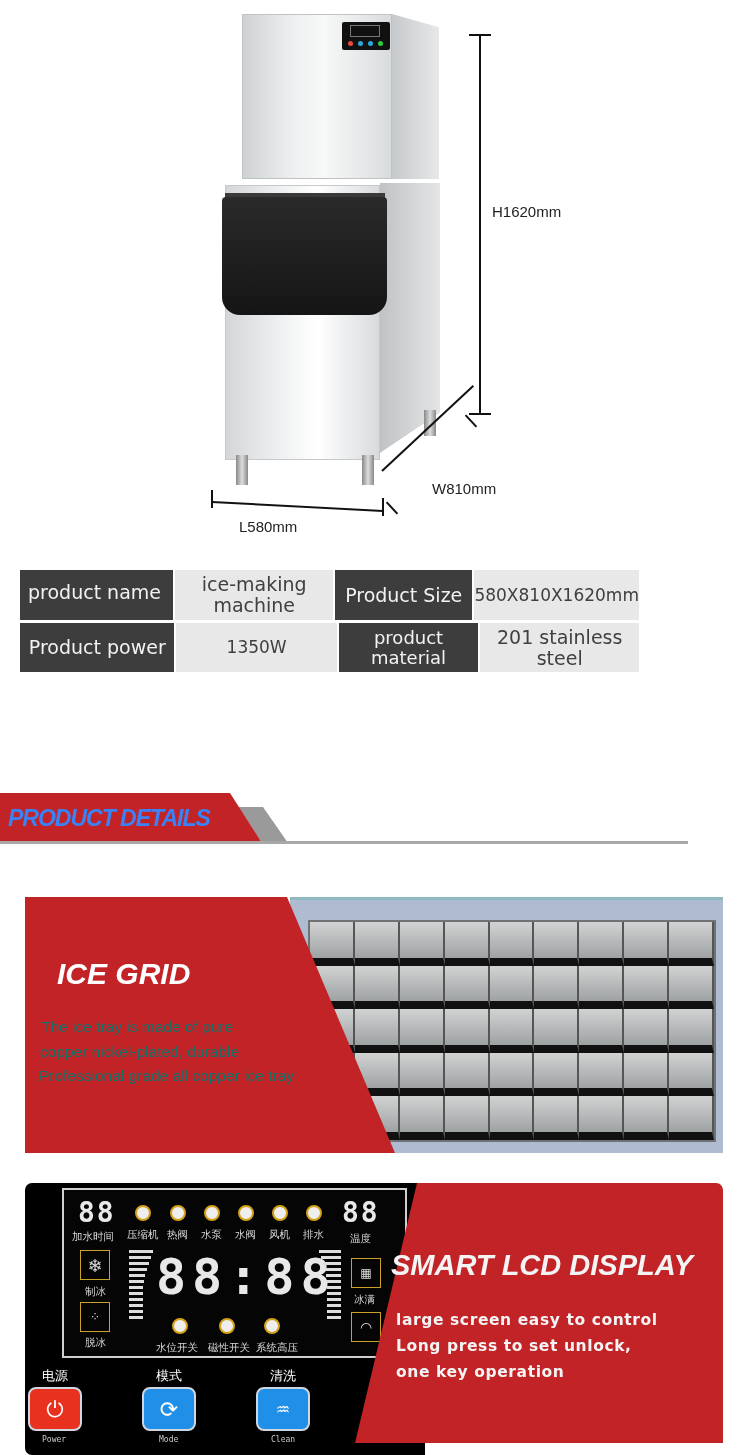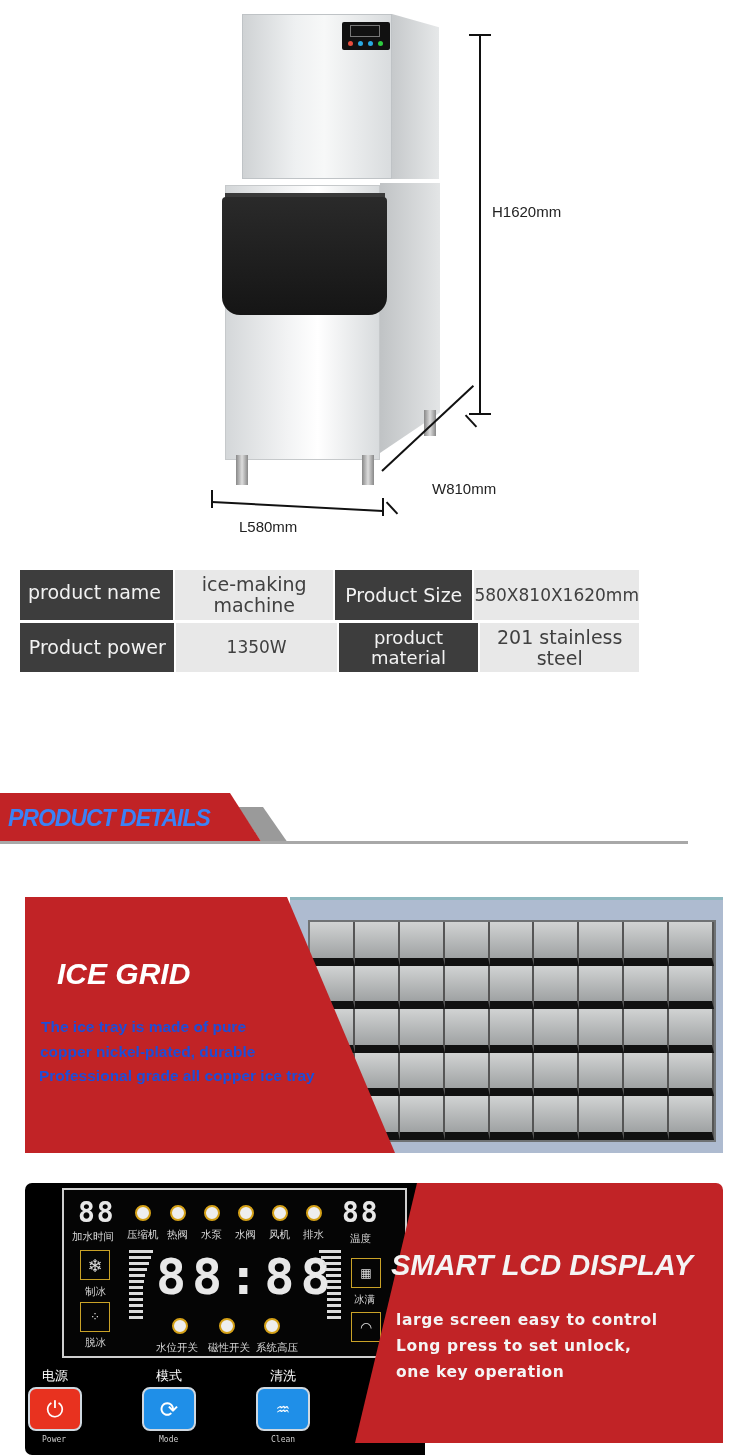--- a/index.html
+++ b/index.html
@@ -49,21 +49,21 @@
   
   .ice-section { position: absolute; left: 25px; top: 897px; width: 698px; height: 256px; overflow: hidden; }
   .ice-photo { position: absolute; left: 265px; top: 0; width: 433px; height: 256px; background: #aebbd0; border-top: 3px solid #8fb8c0; }
   .ice-tray { position: absolute; left: 18px; top: 20px; width: 408px; height: 222px; background: #bfc2c2; border: 2px solid #6f7274;
     display: grid; grid-template-columns: repeat(9, 1fr); grid-template-rows: repeat(5, 1fr); gap: 0; }
   .ice-cell { border-right: 2px solid #555; border-bottom: 8px solid #111;
     background: linear-gradient(180deg, #d1d3d3, #9fa2a3); }
   .ice-red { position: absolute; left: 0; top: 0; width: 370px; height: 256px; background: #c12326;
     clip-path: polygon(0 0, 262px 0, 370px 256px, 0 256px); }
   .ice-title { position: absolute; left: 32px; top: 60px; font-size: 30px; font-weight: bold; font-style: italic; color: #ffffff; font-family: "Liberation Sans", sans-serif; }
-  .ice-desc { position: absolute; left: 14px; top: 118px; font-size: 15.5px; font-weight: bold; color: #1d4ed8; line-height: 24.5px; font-family: "Liberation Sans", sans-serif; }
+  .ice-desc { position: absolute; left: 14px; top: 118px; font-size: 15.5px; font-weight: normal; color: #0f766e; line-height: 24.5px; font-family: "Liberation Sans", sans-serif; }
 
   
   .lcd-section { position: absolute; left: 25px; top: 1183px; width: 698px; height: 272px; overflow: hidden; border-radius: 7px; }
   .lcd-panel { position: absolute; left: 0; top: 0; width: 400px; height: 272px; background: #000; }
   .lcd-screen { position: absolute; left: 37px; top: 5px; width: 345px; height: 170px; border: 2px solid #cfcfcf; background: #050505; }
   .seg { position: absolute; color: #e8e8e8; font-family: "DejaVu Sans Mono", monospace; font-weight: bold; letter-spacing: 2px; }
   .cn { position: absolute; color: #d8d8d8; font-size: 10.5px; font-family: "DejaVu Sans", sans-serif; white-space: nowrap; }
   .led { position: absolute; width: 16px; height: 16px; border-radius: 50%; background: #eee; border: 2px solid #d4a017; }
   .icon-box { position: absolute; width: 30px; height: 30px; border: 1.5px solid #c9a227; color: #ddd; font-size: 18px; display: flex; align-items: center; justify-content: center; }
   .bars { position: absolute; width: 22px; }

